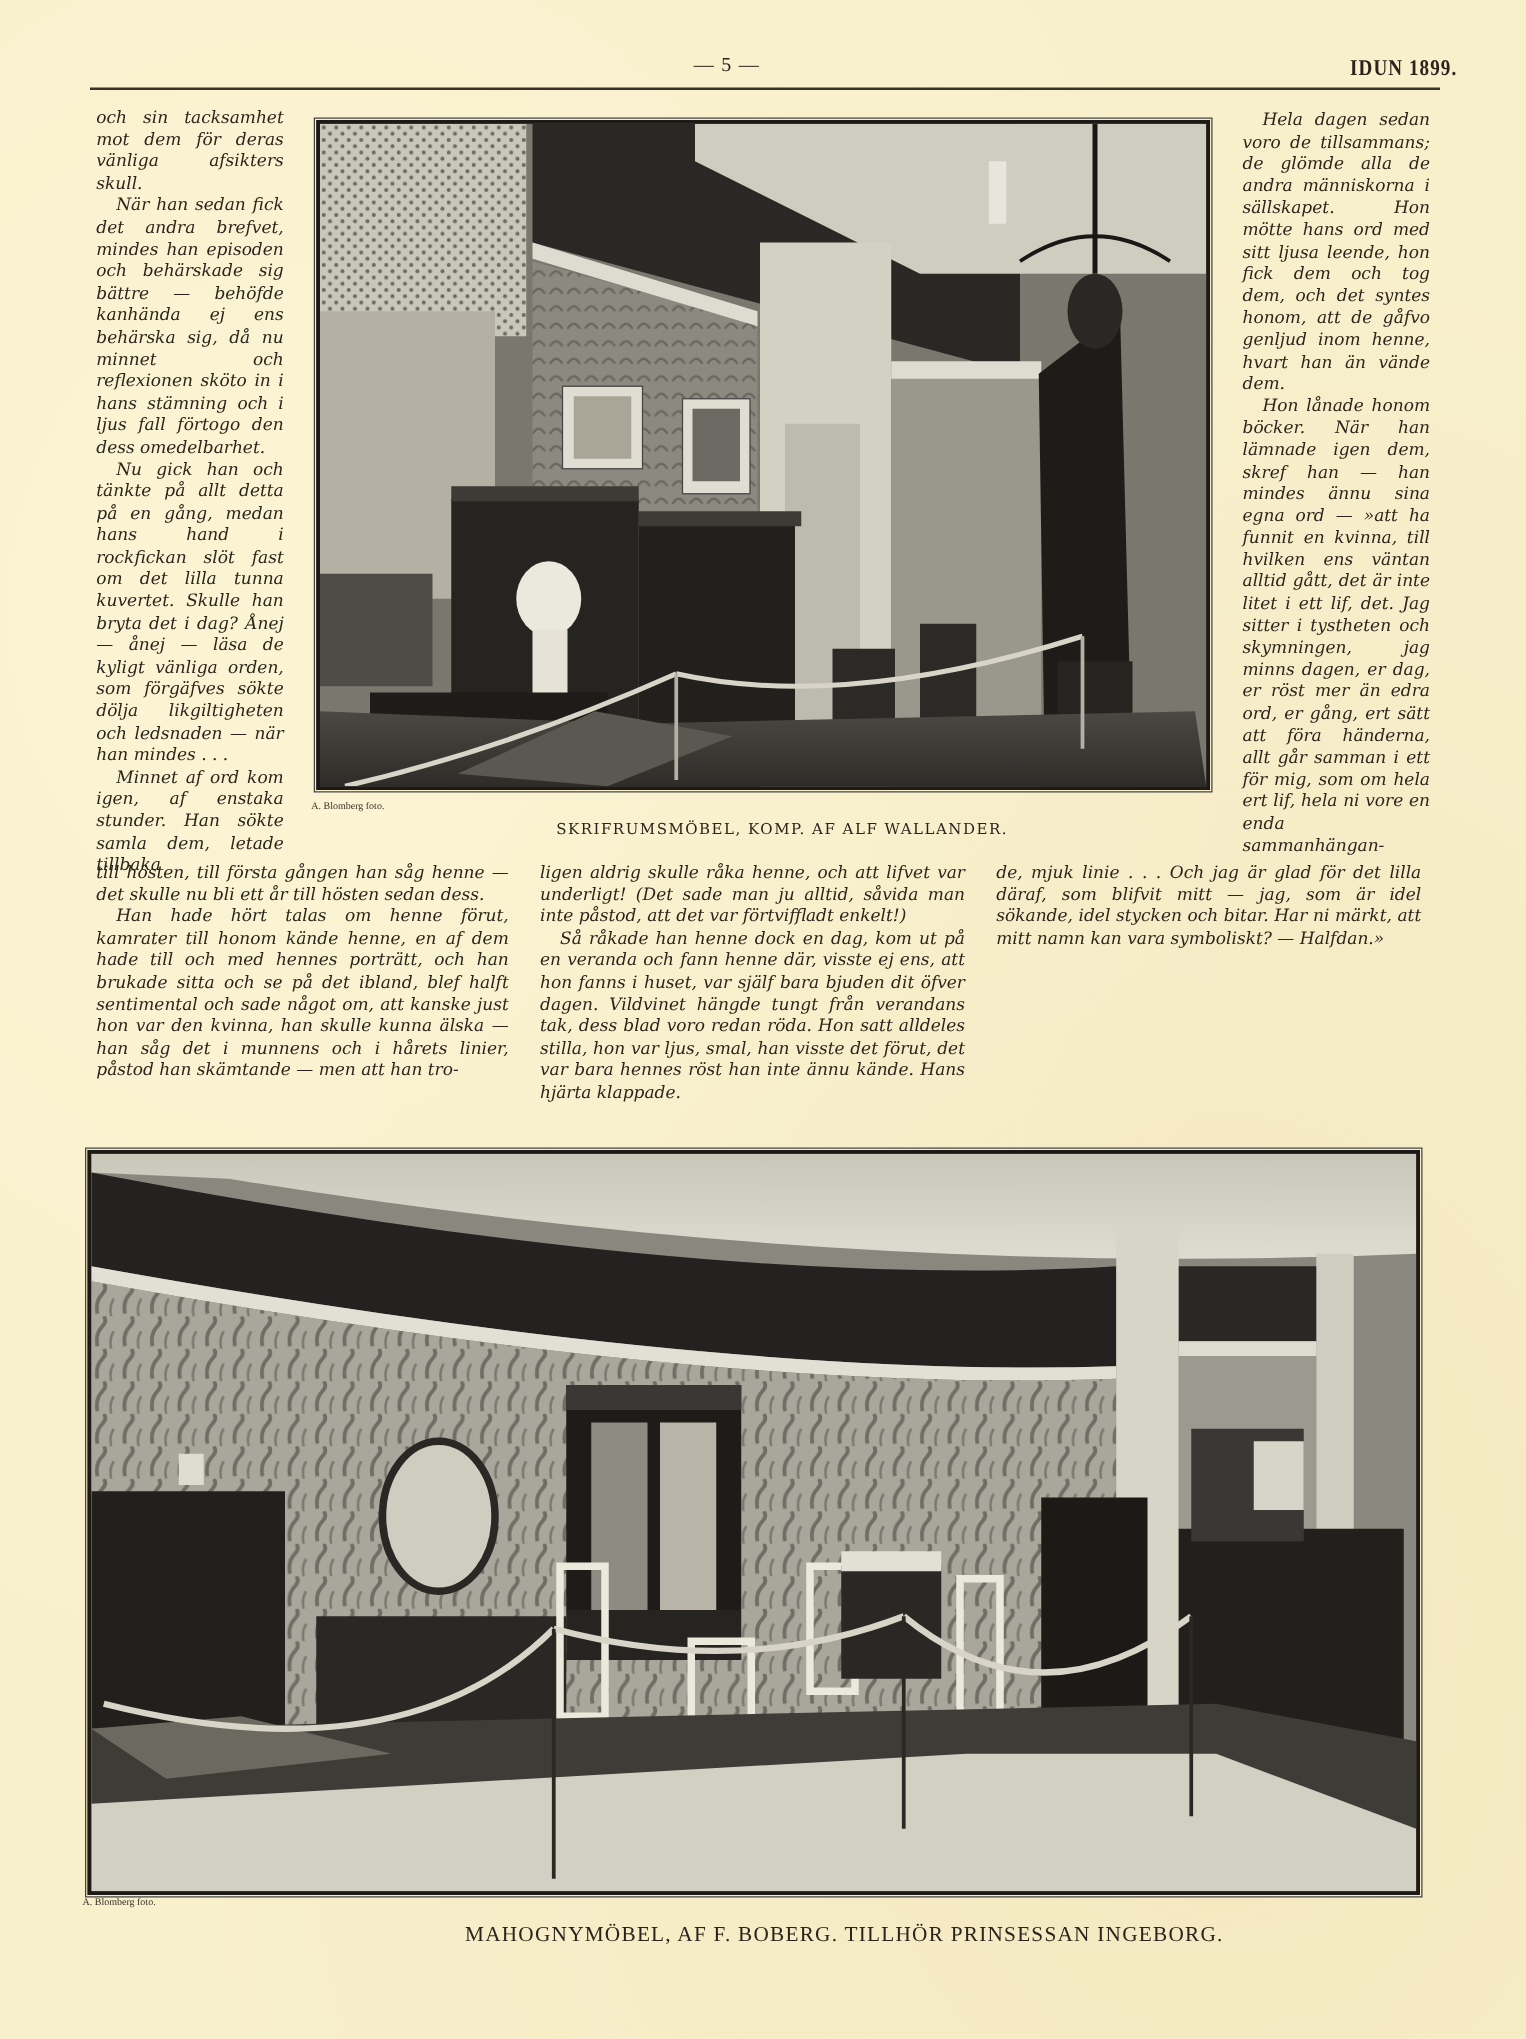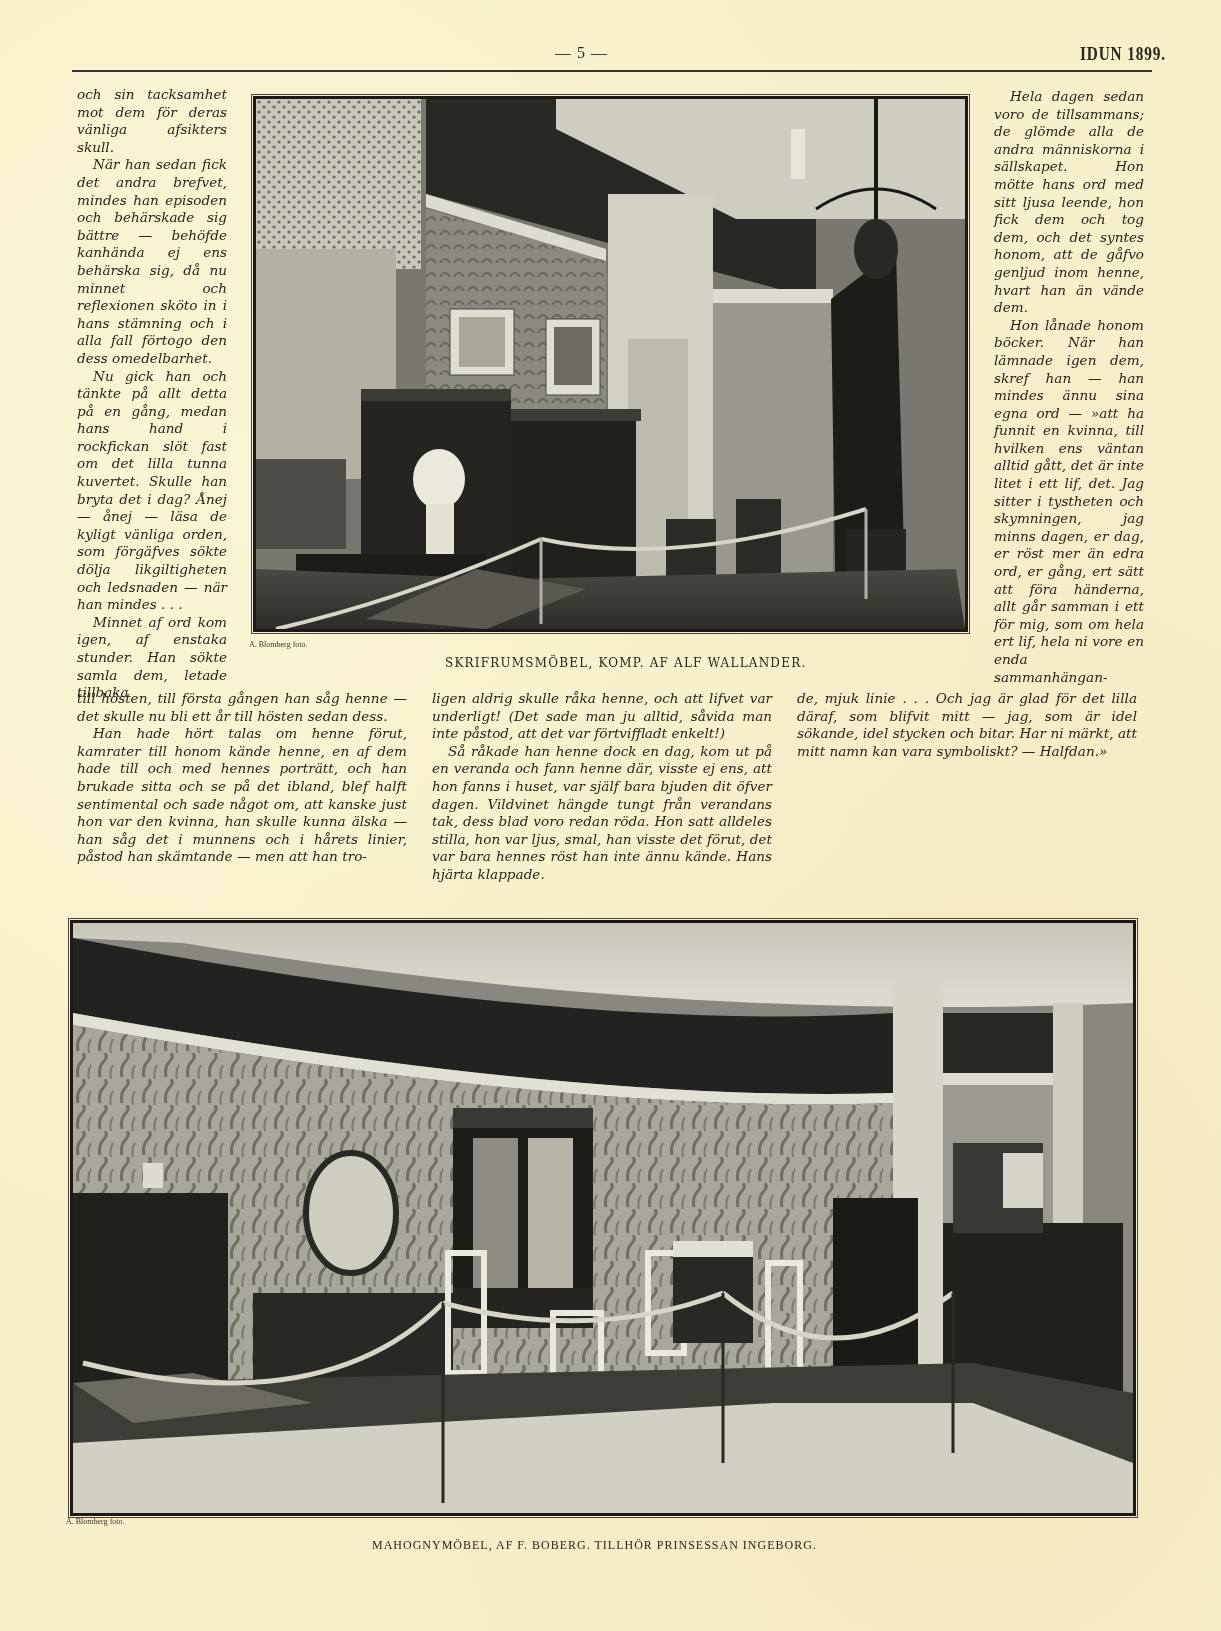--- a/index.html
+++ b/index.html
@@ -28,32 +28,32 @@
 
   .photo { border: 3px solid #1d1a16; box-shadow: 0 0 0 1px #f8efcb, 0 0 0 2px #444; overflow: hidden; background: #6b6a62; }
   .photo1 { left: 253px; top: 96px; width: 709px; height: 530px; }
   .photo2 { left: 70px; top: 920px; width: 1060px; height: 590px; }
 
   .credit { font-size: 8px; font-family: "Liberation Serif", serif; color: #3a3228; }
   .credit1 { left: 249px; top: 640px; }
   .credit2 { left: 66px; top: 1517px; }
   .caption { font-size: 12px; letter-spacing: 1.2px; font-family: "DejaVu Serif", serif; }
   .caption1 { left: 445px; top: 656px; }
-  .caption2 { left: 372px; top: 1538px; font-family: "Liberation Serif", serif; font-size: 12px; letter-spacing: 1px; }
+  .caption2 { left: 372px; top: 1538px; font-family: "Liberation Serif", serif; font-size: 17px; letter-spacing: 1px; }
 </style>
 </head>
 <body>
 
 <div class="abs header-num">— 5 —</div>
 <div class="abs header-title">IDUN 1899.</div>
 <div class="abs rule"></div>
 
 <div class="abs col col-left">
   <p>och sin tacksamhet mot dem för deras vänliga afsikters skull.</p>
-  <p class="ind">När han sedan fick det andra brefvet, mindes han episoden och behärskade sig bättre — behöfde kanhända ej ens behärska sig, då nu minnet och reflexionen sköto in i hans stämning och i alla fall förtogo den dess omedelbarhet.</p>
+  <p class="ind">När han sedan fick det andra brefvet, mindes han episoden och behärskade sig bättre — behöfde kanhända ej ens behärska sig, då nu minnet och reflexionen sköto in i hans stämning och i ljus fall förtogo den dess omedelbarhet.</p>
   <p class="ind">Nu gick han och tänkte på allt detta på en gång, medan hans hand i rockfickan slöt fast om det lilla tunna kuvertet. Skulle han bryta det i dag? Ånej — ånej — läsa de kyligt vänliga orden, som förgäfves sökte dölja likgiltigheten och ledsnaden — när han mindes . . .</p>
   <p class="ind">Minnet af ord kom igen, af enstaka stunder. Han sökte samla dem, letade tillbaka</p>
 </div>
 
 <div class="abs photo photo1">
   <svg width="709" height="530" viewBox="0 0 709 530">
     <defs>
       <pattern id="dots" width="10" height="10" patternUnits="userSpaceOnUse">
         <rect width="10" height="10" fill="#c9c6ba"></rect>
         <circle cx="3" cy="3" r="1.6" fill="#6d6a60"></circle>

